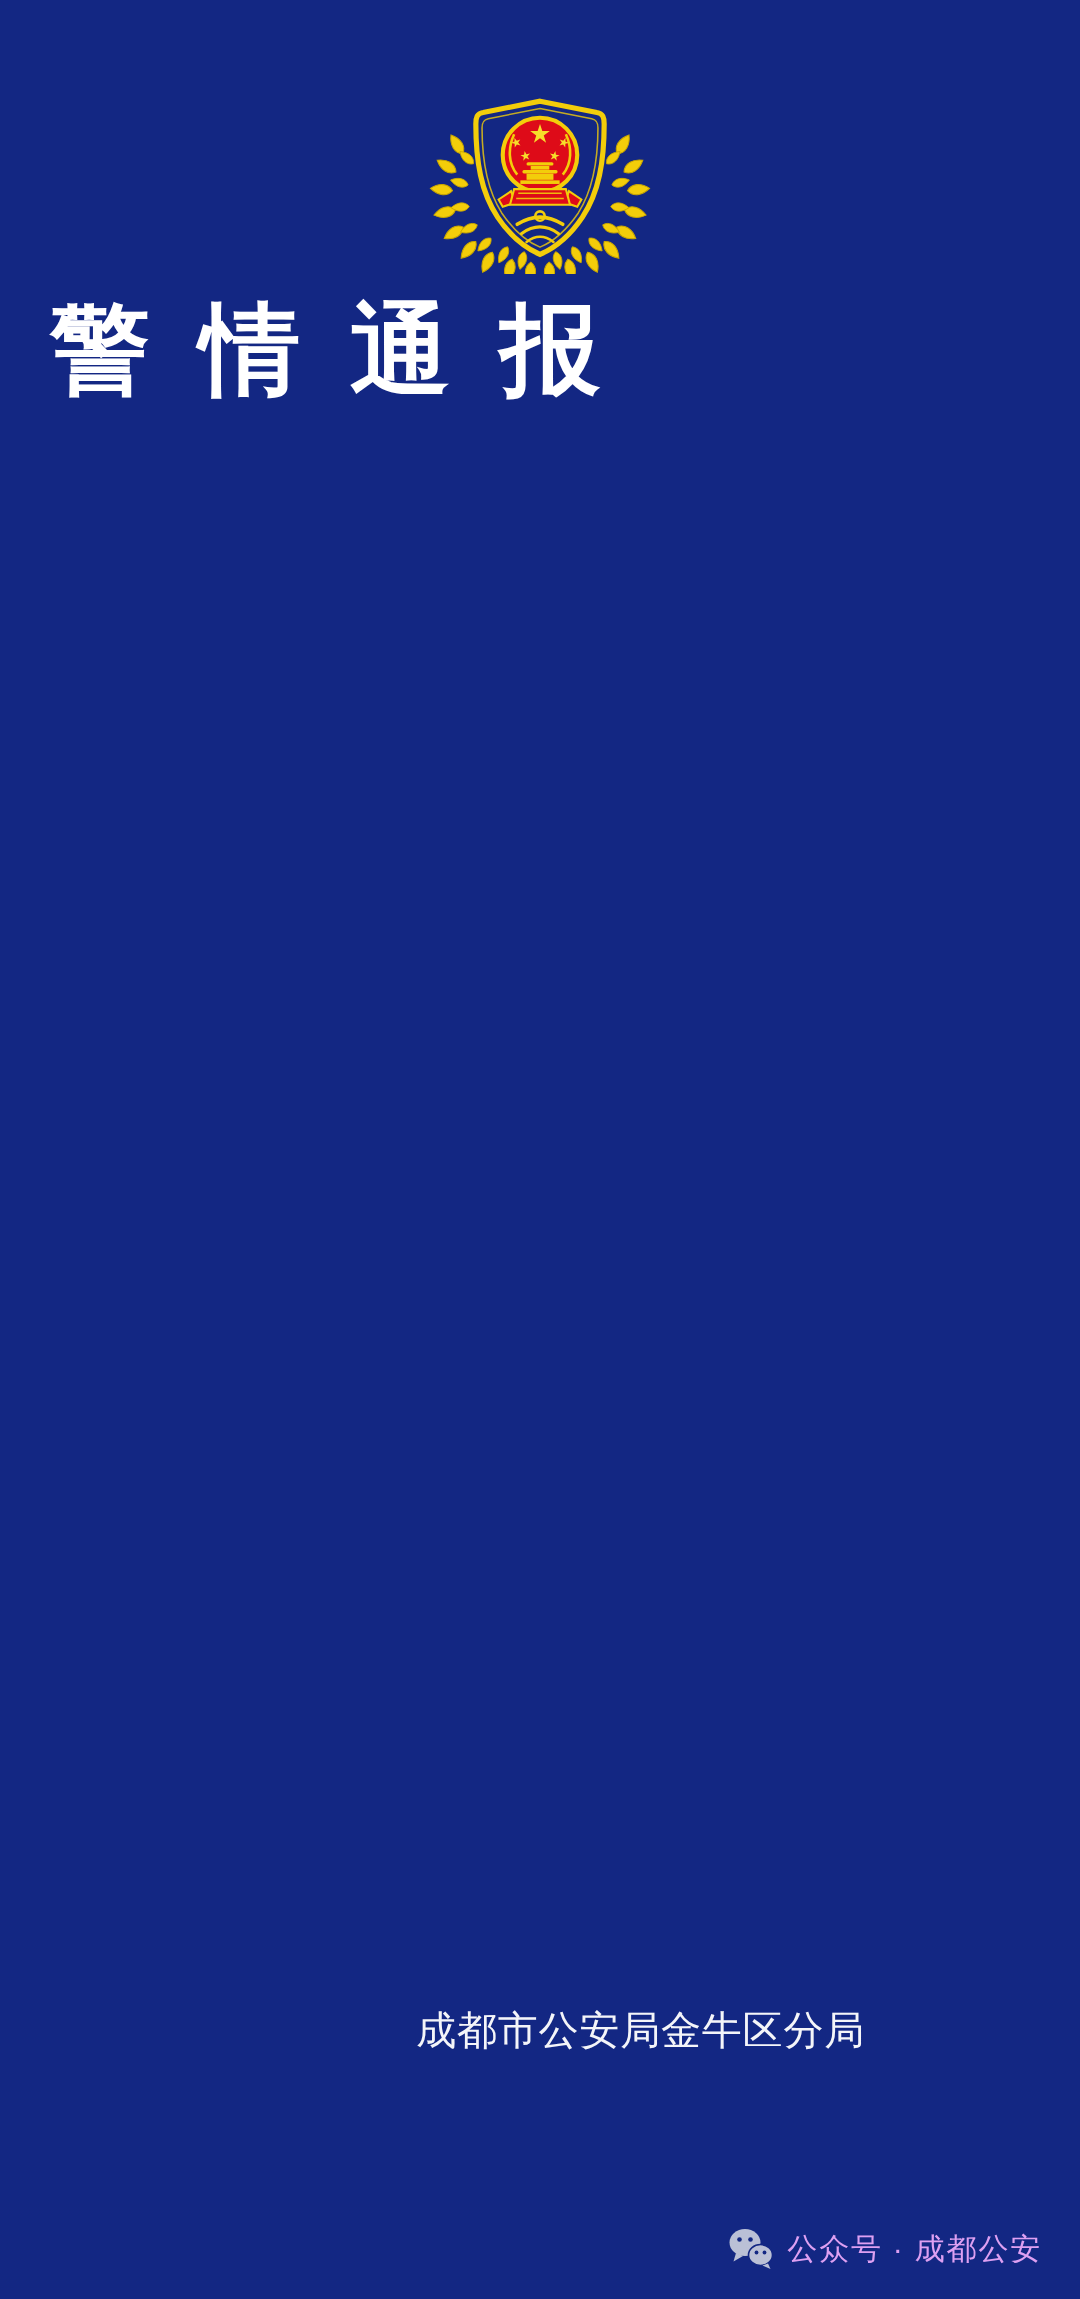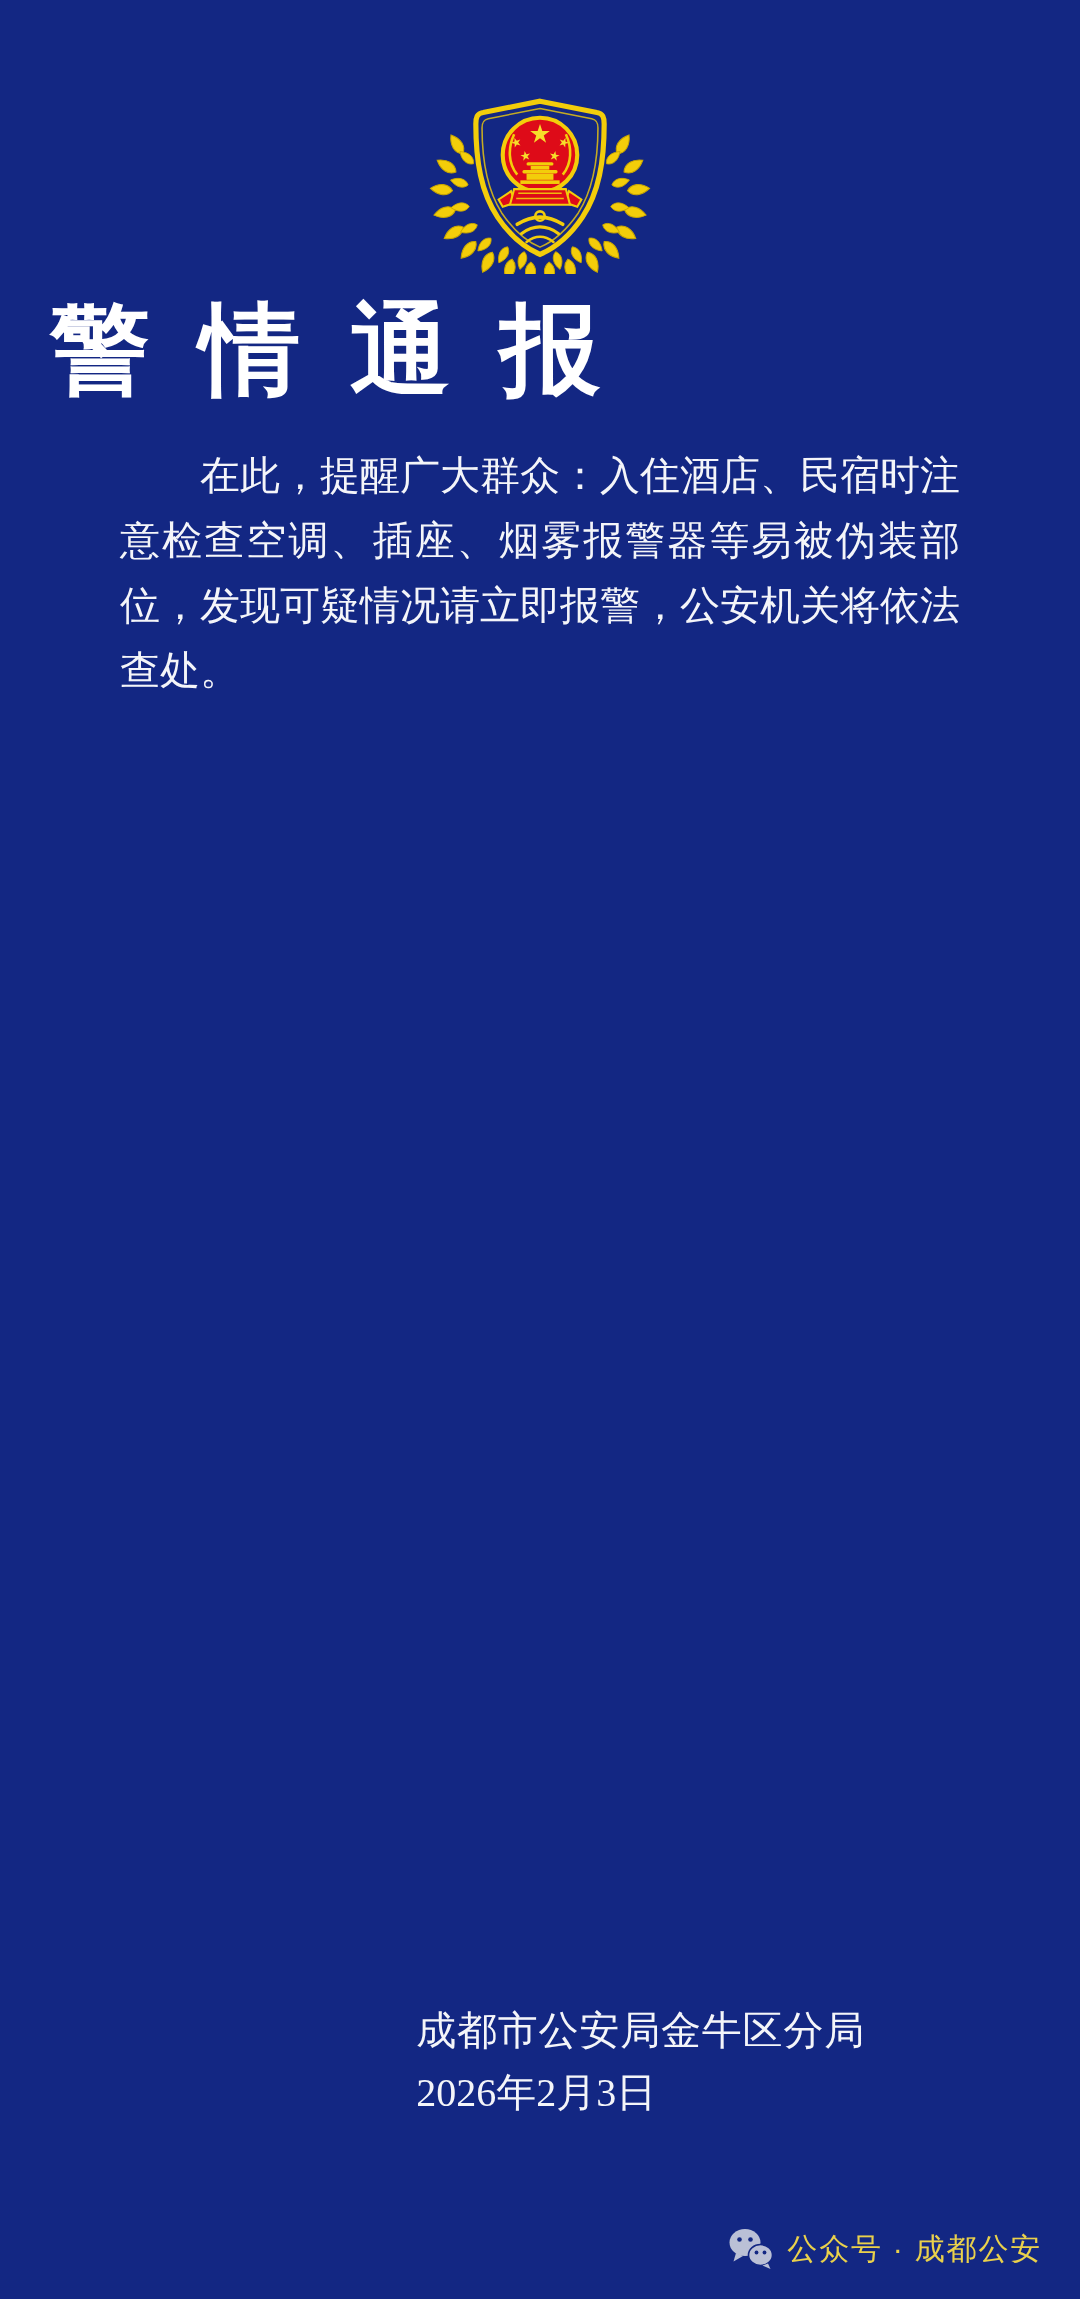--- a/index.html
+++ b/index.html
@@ -51,21 +51,21 @@
     font-size:40px;
     line-height:62px;
   }
   .signoff .sig{letter-spacing:0.02em;}
   .watermark{
     position:absolute;
     top:2228px;right:38px;
     display:flex;
     align-items:center;
     gap:12px;
-    color:#fde047;
+    color:#f0abfc;
     opacity:0.92;
     font-size:30px;
     font-family:"Liberation Sans",sans-serif;
     letter-spacing:0.06em;
   }
   .watermark svg{display:block;}
 </style>
 </head>
 <body>
 
@@ -136,26 +136,24 @@
         <path d="M92,133 Q110,120 128,133" stroke-width="3"></path>
         <path d="M97,141 Q110,131 123,141" stroke-width="2.5"></path>
         <circle cx="110" cy="116" r="4.5" stroke-width="2.5"></circle>
       </g>
     </svg>
   </div>
 
   <div class="title">警情通报</div>
 
   <div class="body">
-    <p>在此，提醒广大群众：入住酒店、民宿时注意检查空调、插座、烟雾报警器等易被伪装部位，发现可疑情况请立即报警，公安机关将依法查处。</p>
   </div>
 
   <div class="signoff">
     <div class="sig">成都市公安局金牛区分局</div>
-    <div class="date">2026年2月3日</div>
   </div>
 
   <div class="watermark">
     <svg width="47" height="42" viewBox="0 0 47 42">
       <g fill="#c9cede">
         <ellipse cx="17" cy="14.5" rx="15.5" ry="13.5"></ellipse>
         <path d="M8,25 L5.5,33.5 L15,28 Z"></path>
       </g>
       <circle cx="11.5" cy="11.5" r="2.3" fill="#132783"></circle>
       <circle cx="22.5" cy="11.5" r="2.3" fill="#132783"></circle>

